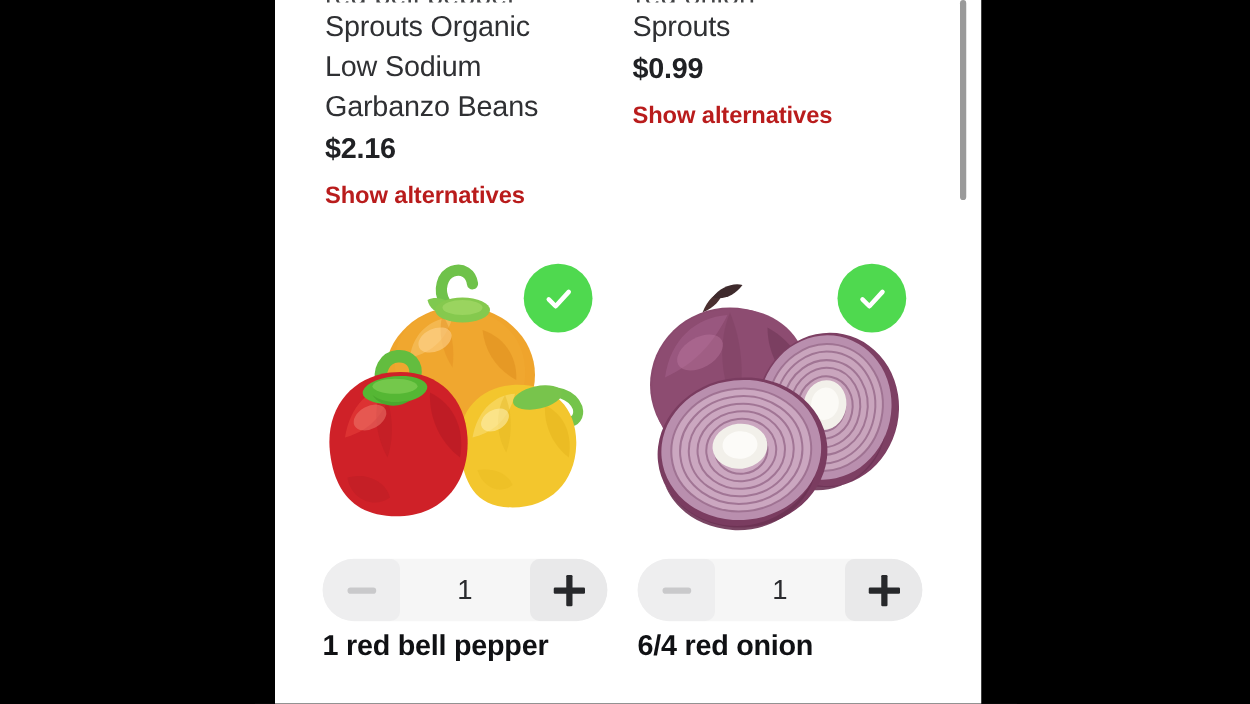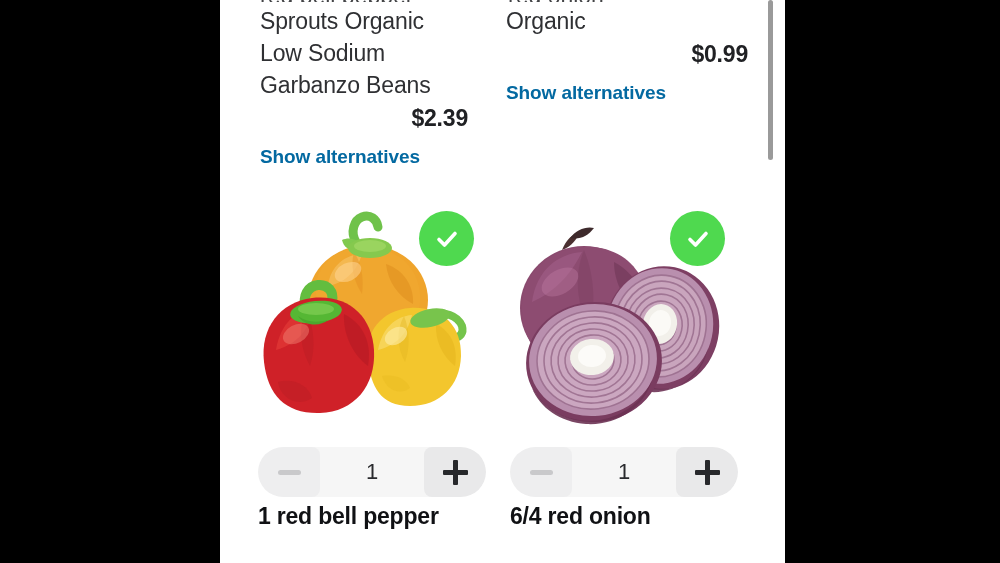--- a/index.html
+++ b/index.html
@@ -91,25 +91,24 @@
     padding-top: 5px;
   }
   .prod-price {
     color: #202124;
     font-size: 23px;
     line-height: 32px;
     font-weight: 700;
     letter-spacing: -0.2px;
     margin: 0;
     padding-top: 1px;
-    text-align: right;
   }
   .show-alt {
     display: inline-block;
-    color: #0369a1;
+    color: #b91c1c;
     font-size: 19px;
     line-height: 26px;
     font-weight: 700;
     letter-spacing: -0.1px;
     margin: 0;
     padding-top: 10px;
     cursor: pointer;
   }
 
   
@@ -232,26 +231,26 @@
 
     <div class="clipped-line">
       <span>red bell pepper</span>
       <span class="col2">red onion</span>
     </div>
 
     <div class="prod-cols">
 
       <div class="prod-col col-a">
         <div class="prod-name">Sprouts Organic Low Sodium Garbanzo Beans</div>
-        <div class="prod-price">$2.39</div>
+        <div class="prod-price">$2.16</div>
         <div class="show-alt">Show alternatives</div>
       </div>
 
       <div class="prod-col col-b">
-        <div class="prod-name">Organic</div>
+        <div class="prod-name">Sprouts</div>
         <div class="prod-price">$0.99</div>
         <div class="show-alt">Show alternatives</div>
       </div>
 
     </div>
 
     <div class="ingredients">
 
       <div class="ingredient-card card-a">
 

